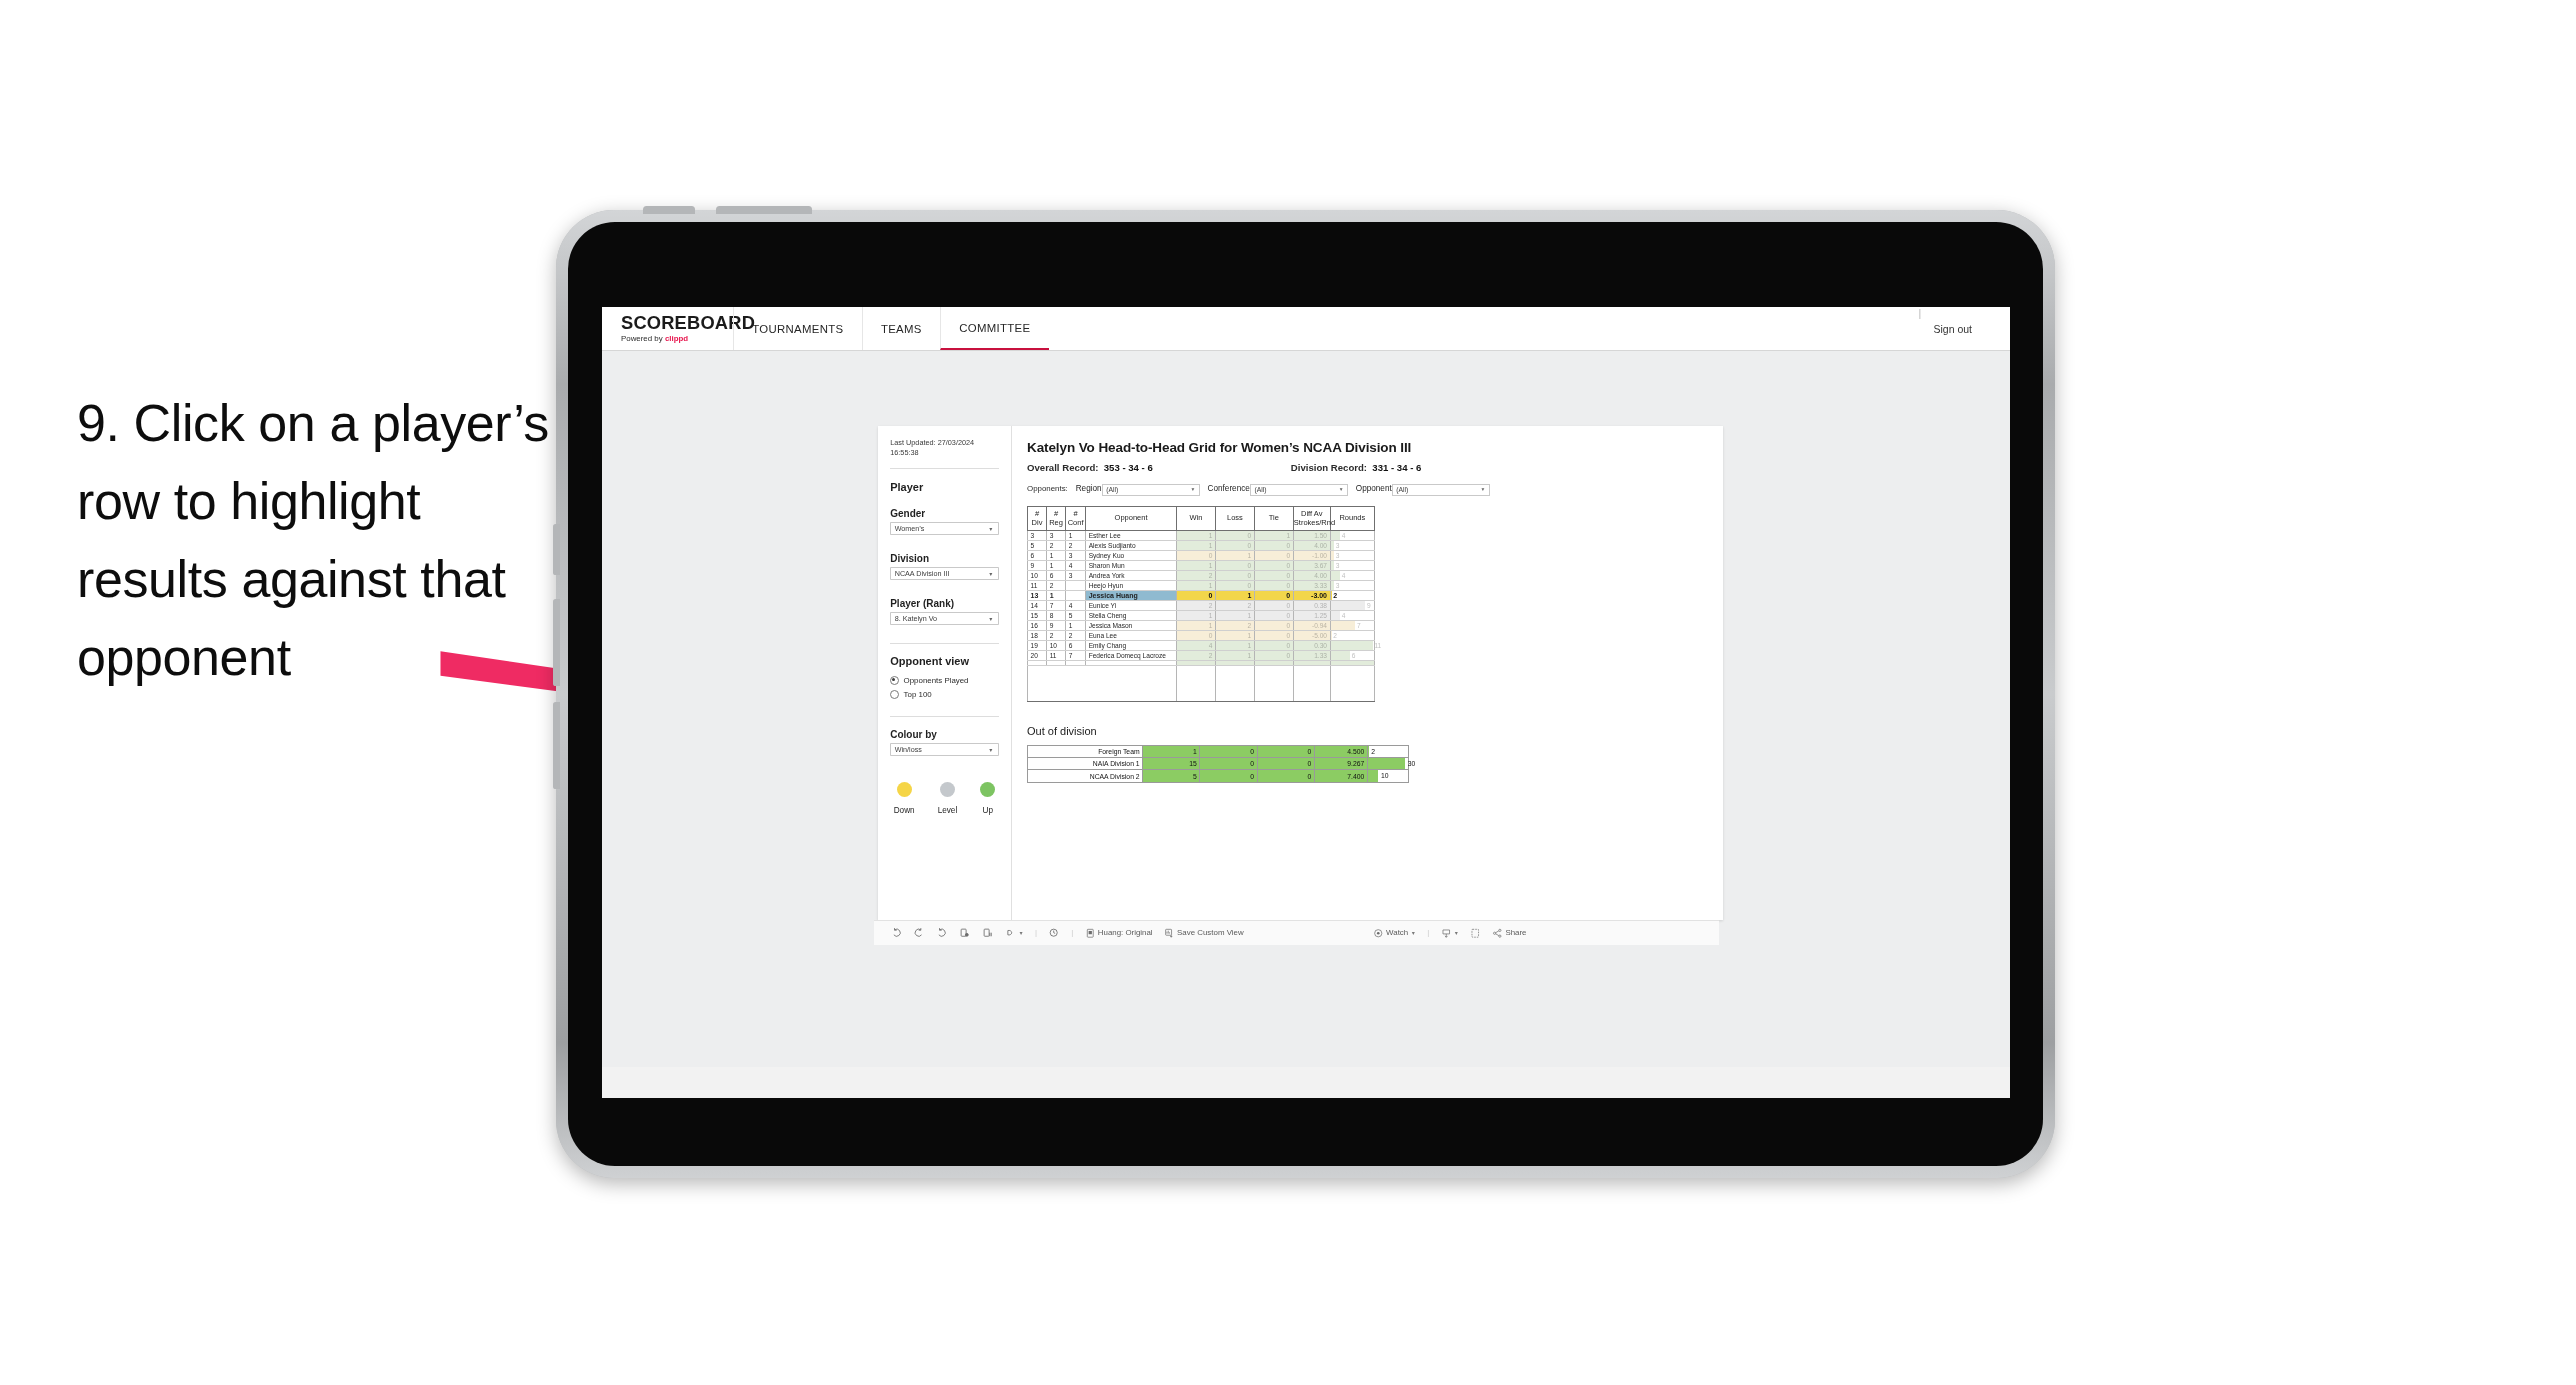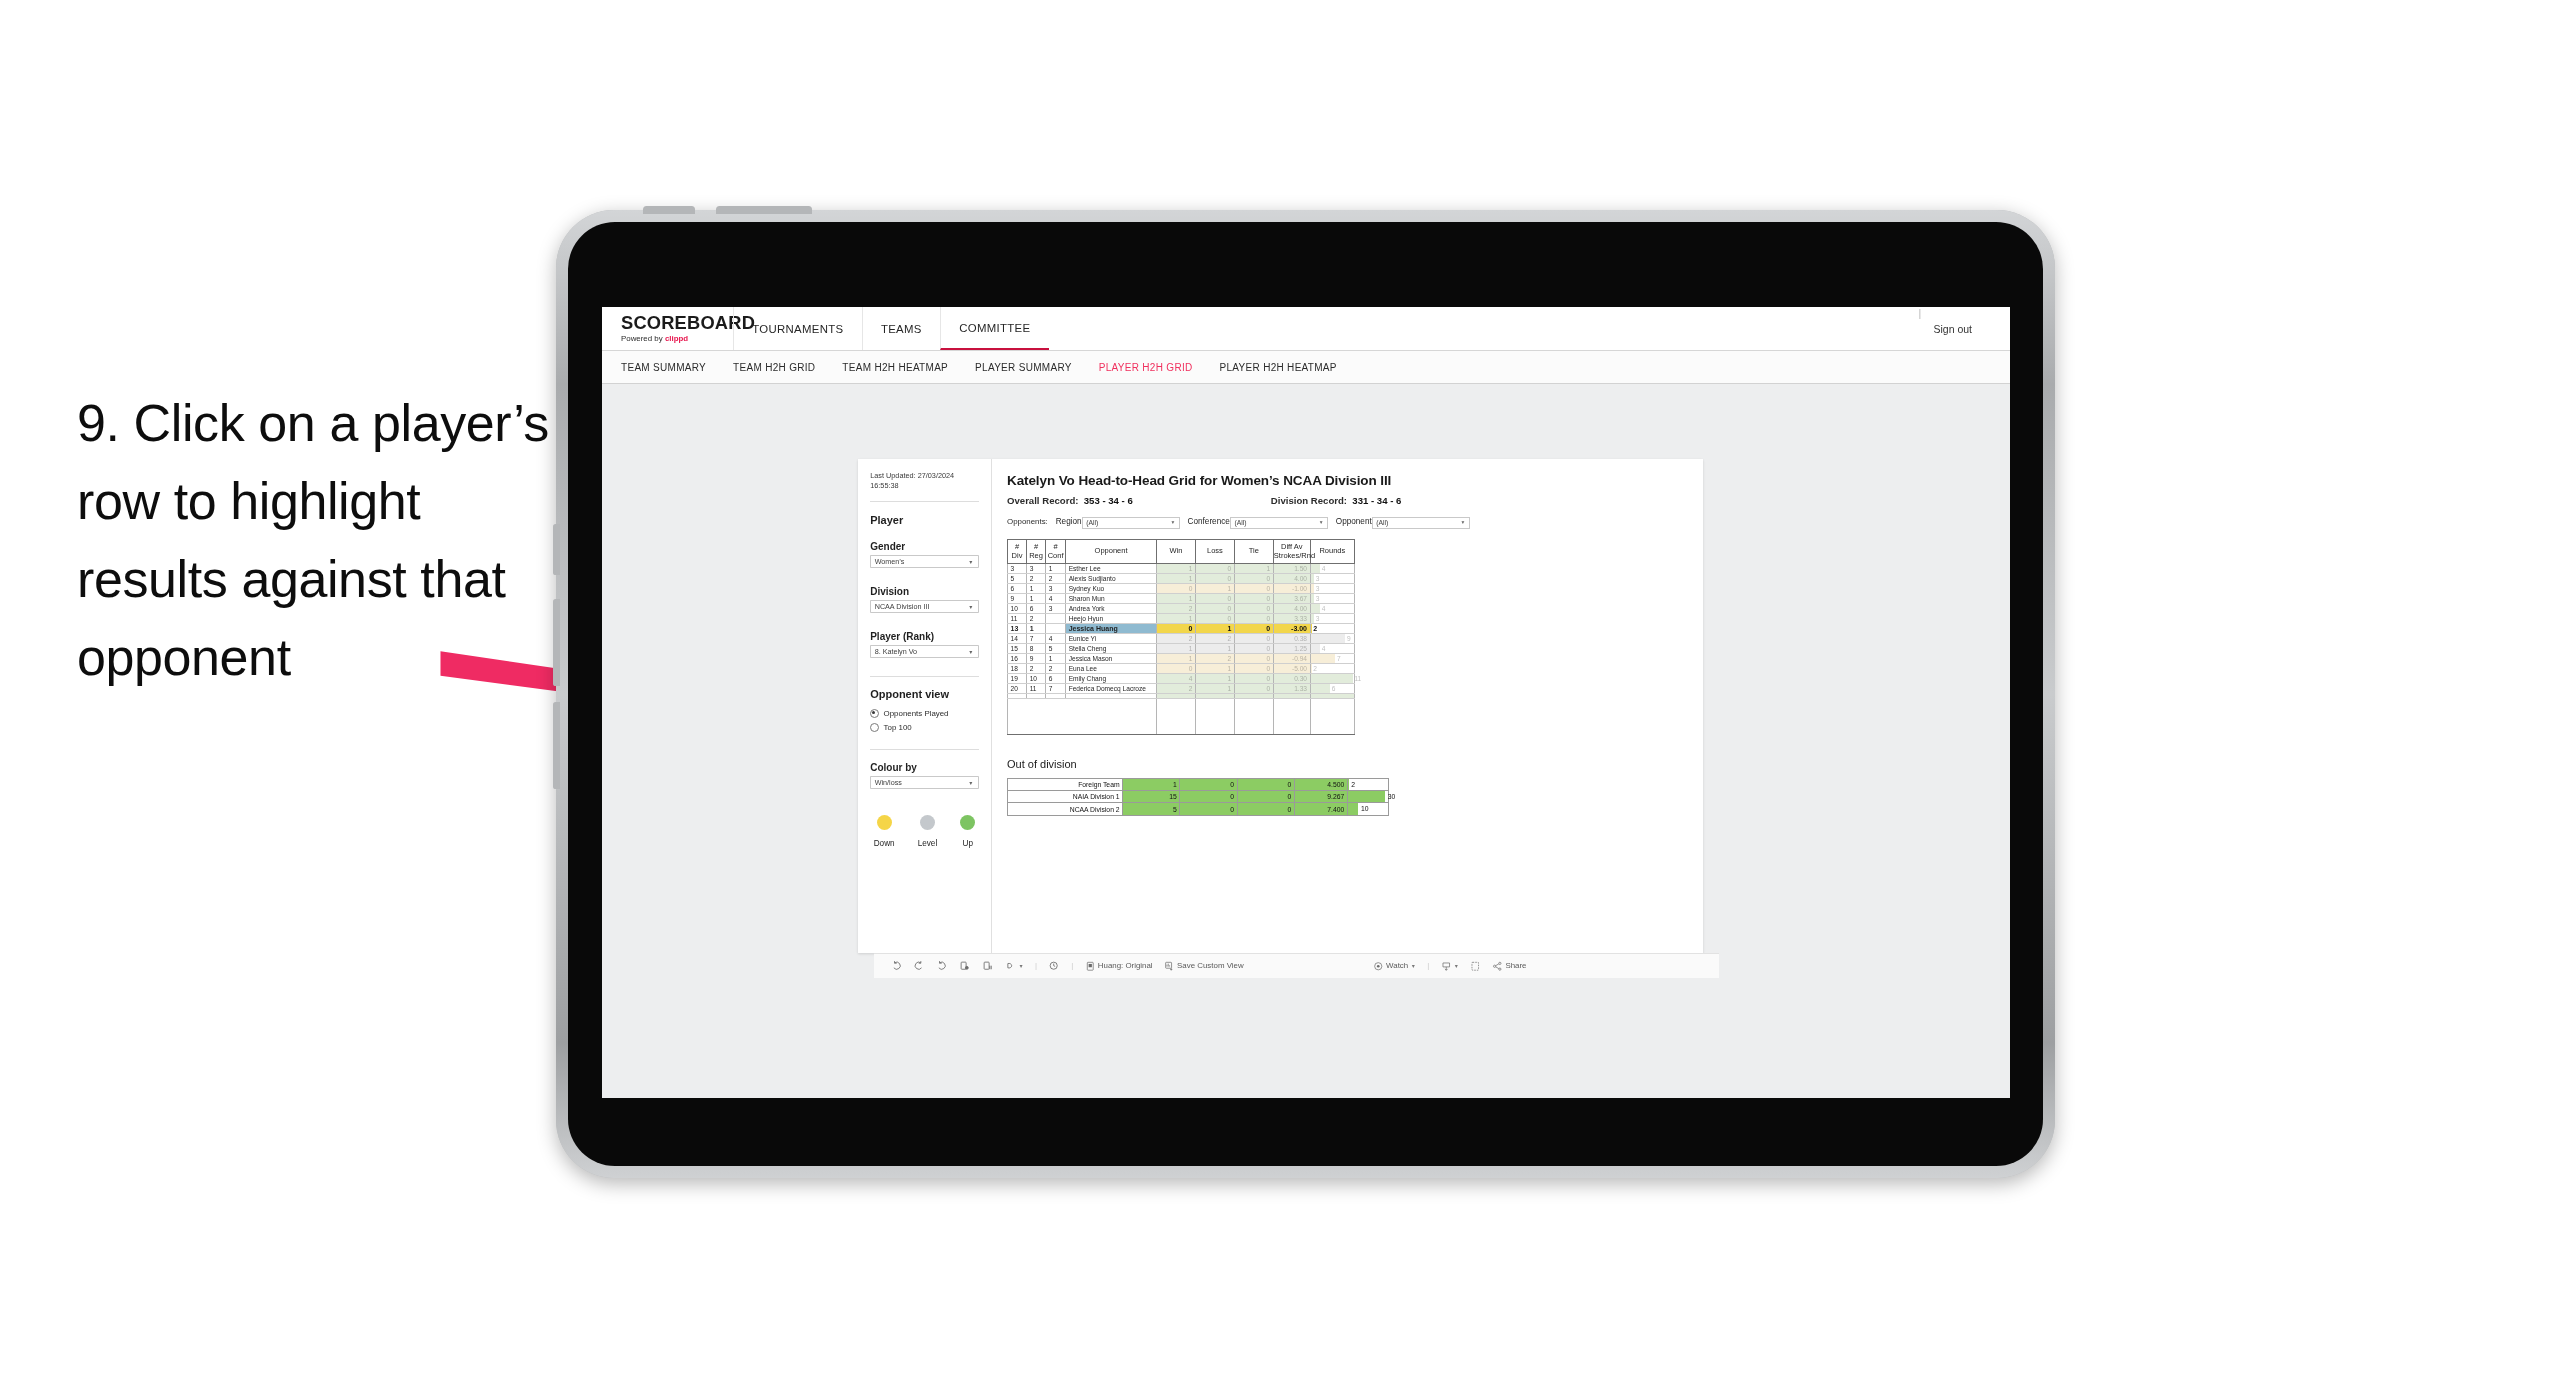--- a/index.html
+++ b/index.html
@@ -69,21 +69,21 @@
   
   #subnav{height:32px;background:#fbfbfb;border-bottom:0.9px solid #d2d2d2;
           display:flex;align-items:center;padding-left:19px;gap:27px;}
   .subtab{font-size:10px;color:#2b2b2b;letter-spacing:0.3px;cursor:pointer;}
   .subtab.active{color:#f0305e;}
 
   
   #canvas{position:relative;height:716px;background:#edeeef;}
 
   
-  #card{position:absolute;left:256px;top:75px;width:845px;height:494px;
+  #card{position:absolute;left:276px;top:75px;width:845px;height:494px;
         background:#ffffff;box-shadow:0 0.9px 2.6px rgba(0,0,0,.13);display:flex;}
 
   
   #panel{width:134px;border-right:0.9px solid #e0e0e0;padding:12.2px 12.2px 0 12.2px;box-sizing:border-box;}
   #lastupd{font-size:7.3px;color:#3a3a3a;line-height:1.4;}
   .hr{border-top:0.9px solid #dddddd;margin:9.6px 0 11.4px 0;}
   .grp-title{font-size:11px;font-weight:bold;color:#1f1f1f;margin-bottom:15px;}
   .f-label{font-size:10px;font-weight:bold;color:#1f1f1f;margin-bottom:3.5px;}
   .f-select{height:13px;border:0.9px solid #c9c9c9;background:#fff;border-radius:0.9px;
             display:flex;align-items:center;padding:0 3.5px;box-sizing:border-box;
@@ -178,28 +178,20 @@
     </div>
     <div class="navtab">TOURNAMENTS</div>
     <div class="navtab">TEAMS</div>
     <div class="navtab active">COMMITTEE</div>
     <div id="signout">
       <span class="bar">|</span>
       <span>Sign out</span>
     </div>
   </div>
 
-  <div id="subnav">
-    <div class="subtab">TEAM SUMMARY</div>
-    <div class="subtab">TEAM H2H GRID</div>
-    <div class="subtab">TEAM H2H HEATMAP</div>
-    <div class="subtab">PLAYER SUMMARY</div>
-    <div class="subtab active">PLAYER H2H GRID</div>
-    <div class="subtab">PLAYER H2H HEATMAP</div>
-  </div>
 
   <div id="canvas">
 
     <div id="card">
 
       <div id="panel">
         <div id="lastupd">Last Updated: 27/03/2024 16:55:38</div>
         <div class="hr"></div>
         <div class="grp-title">Player</div>
 

